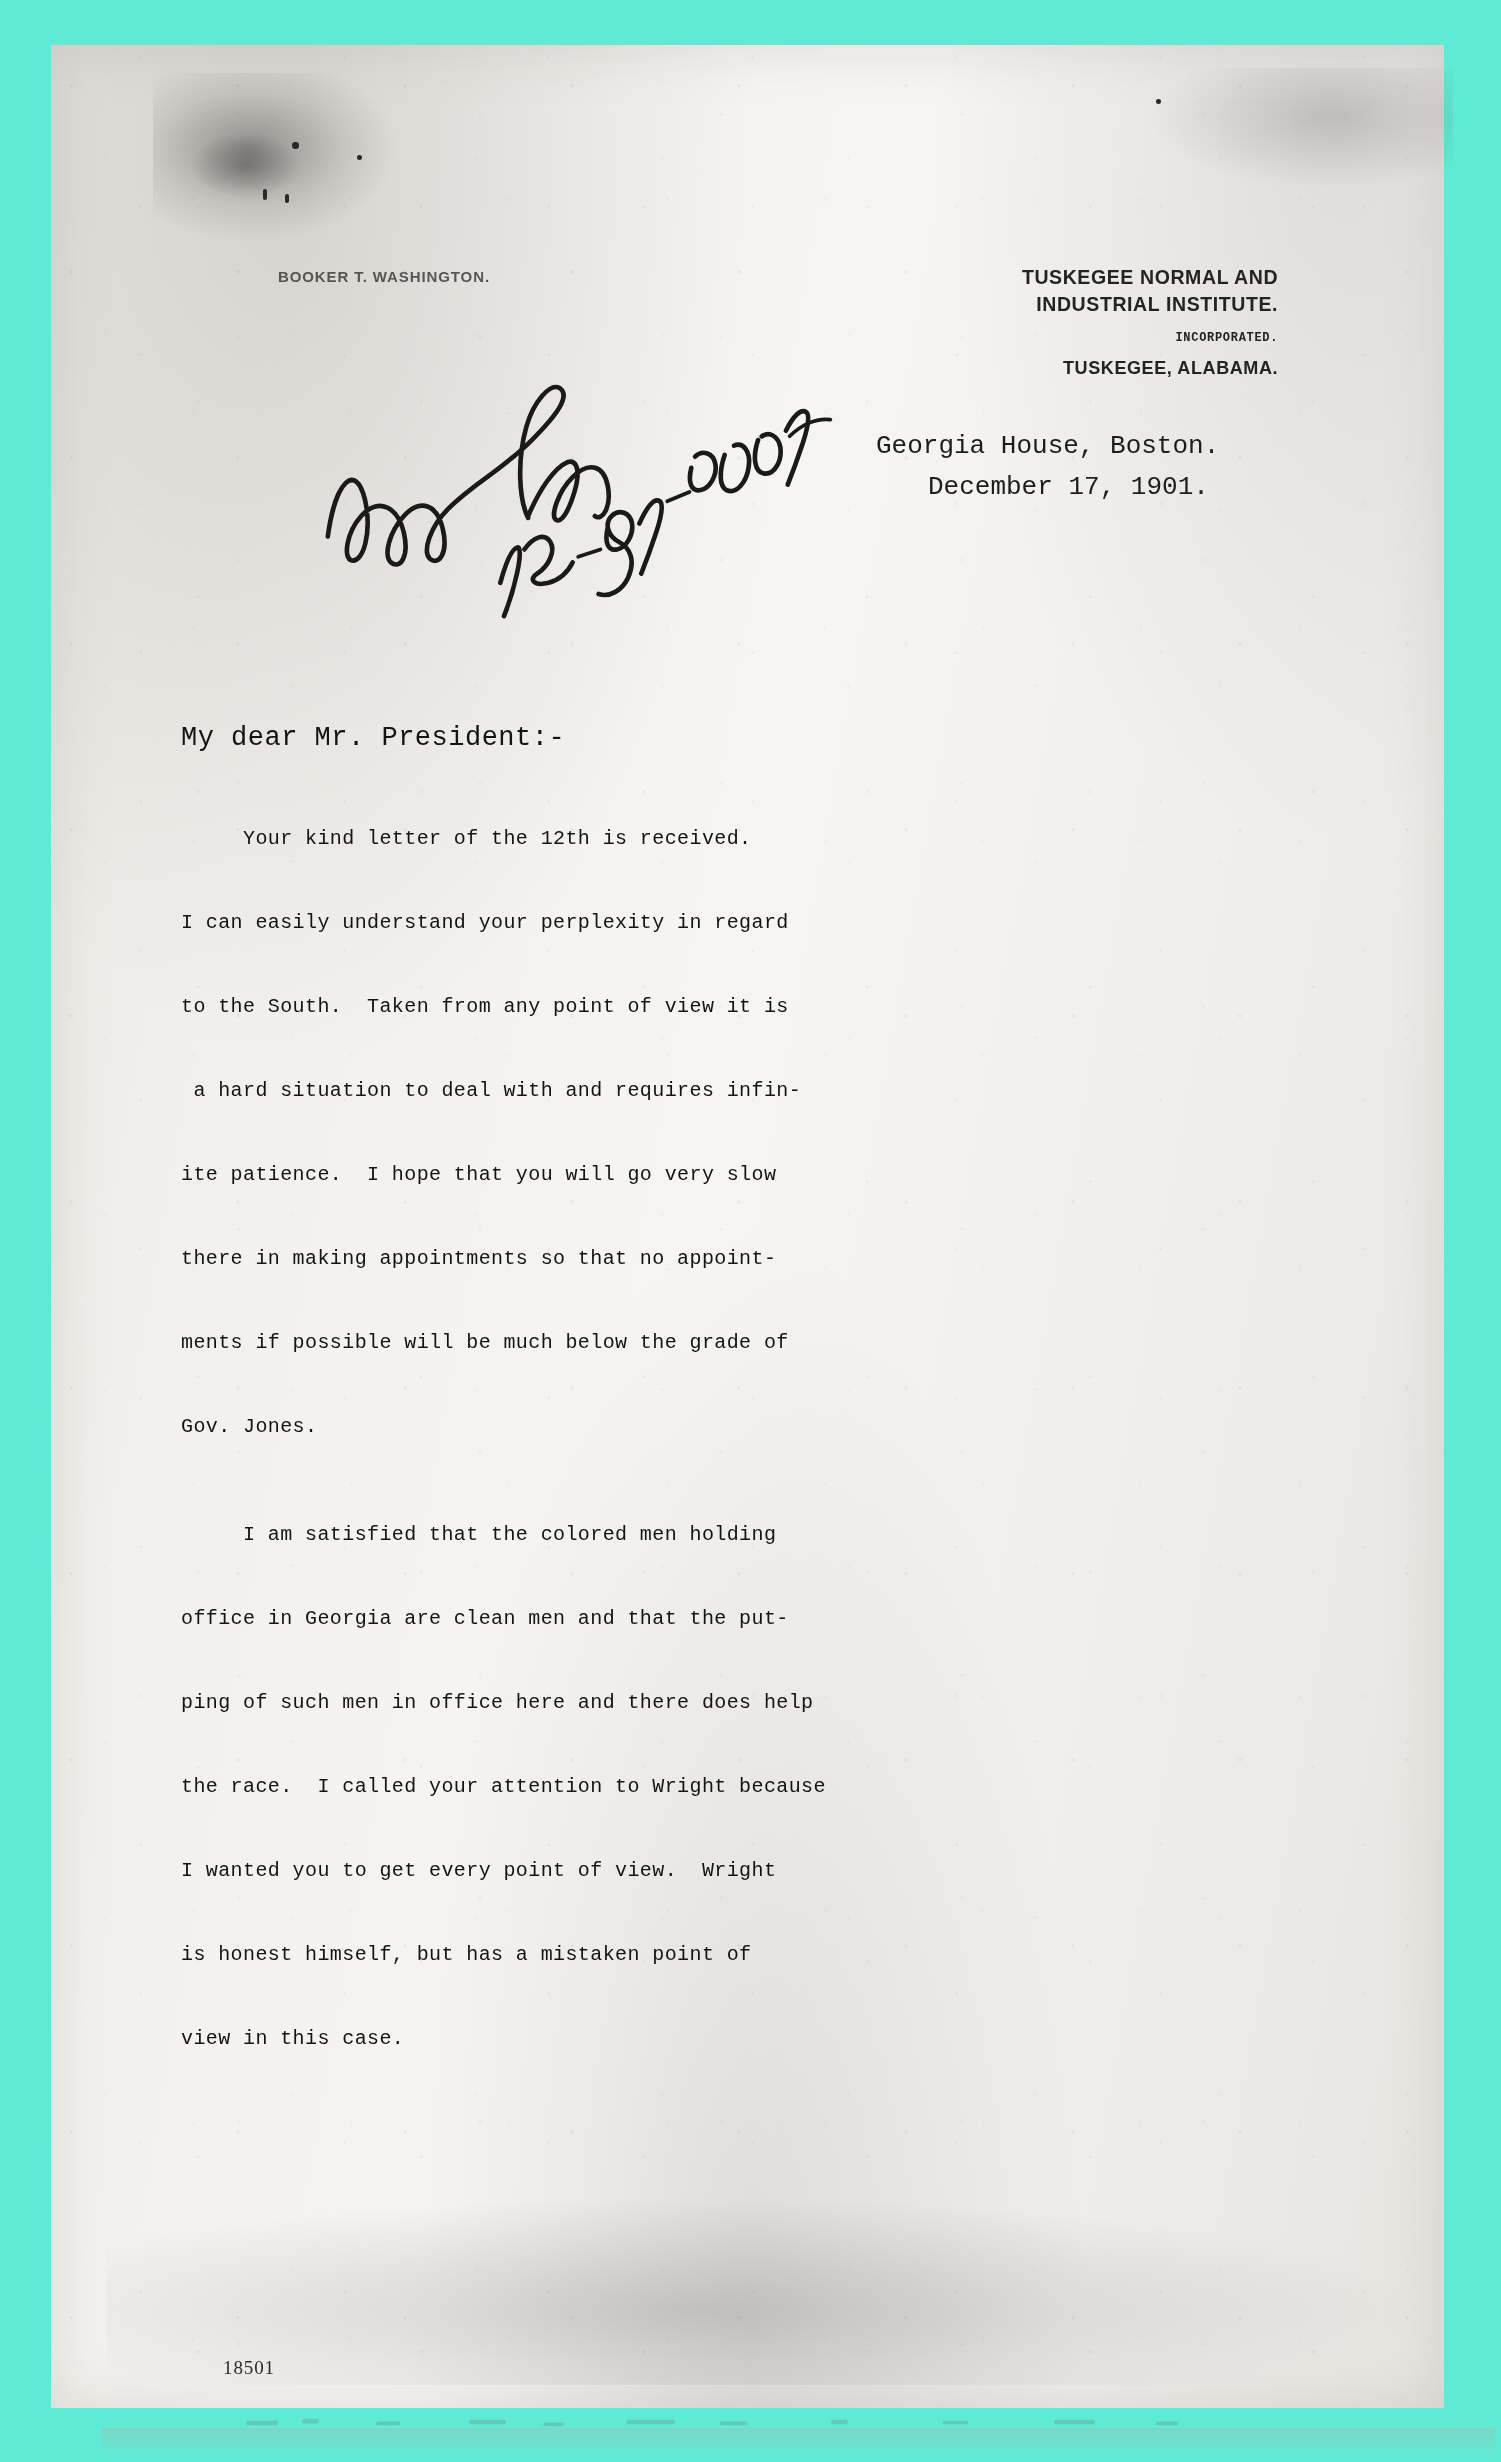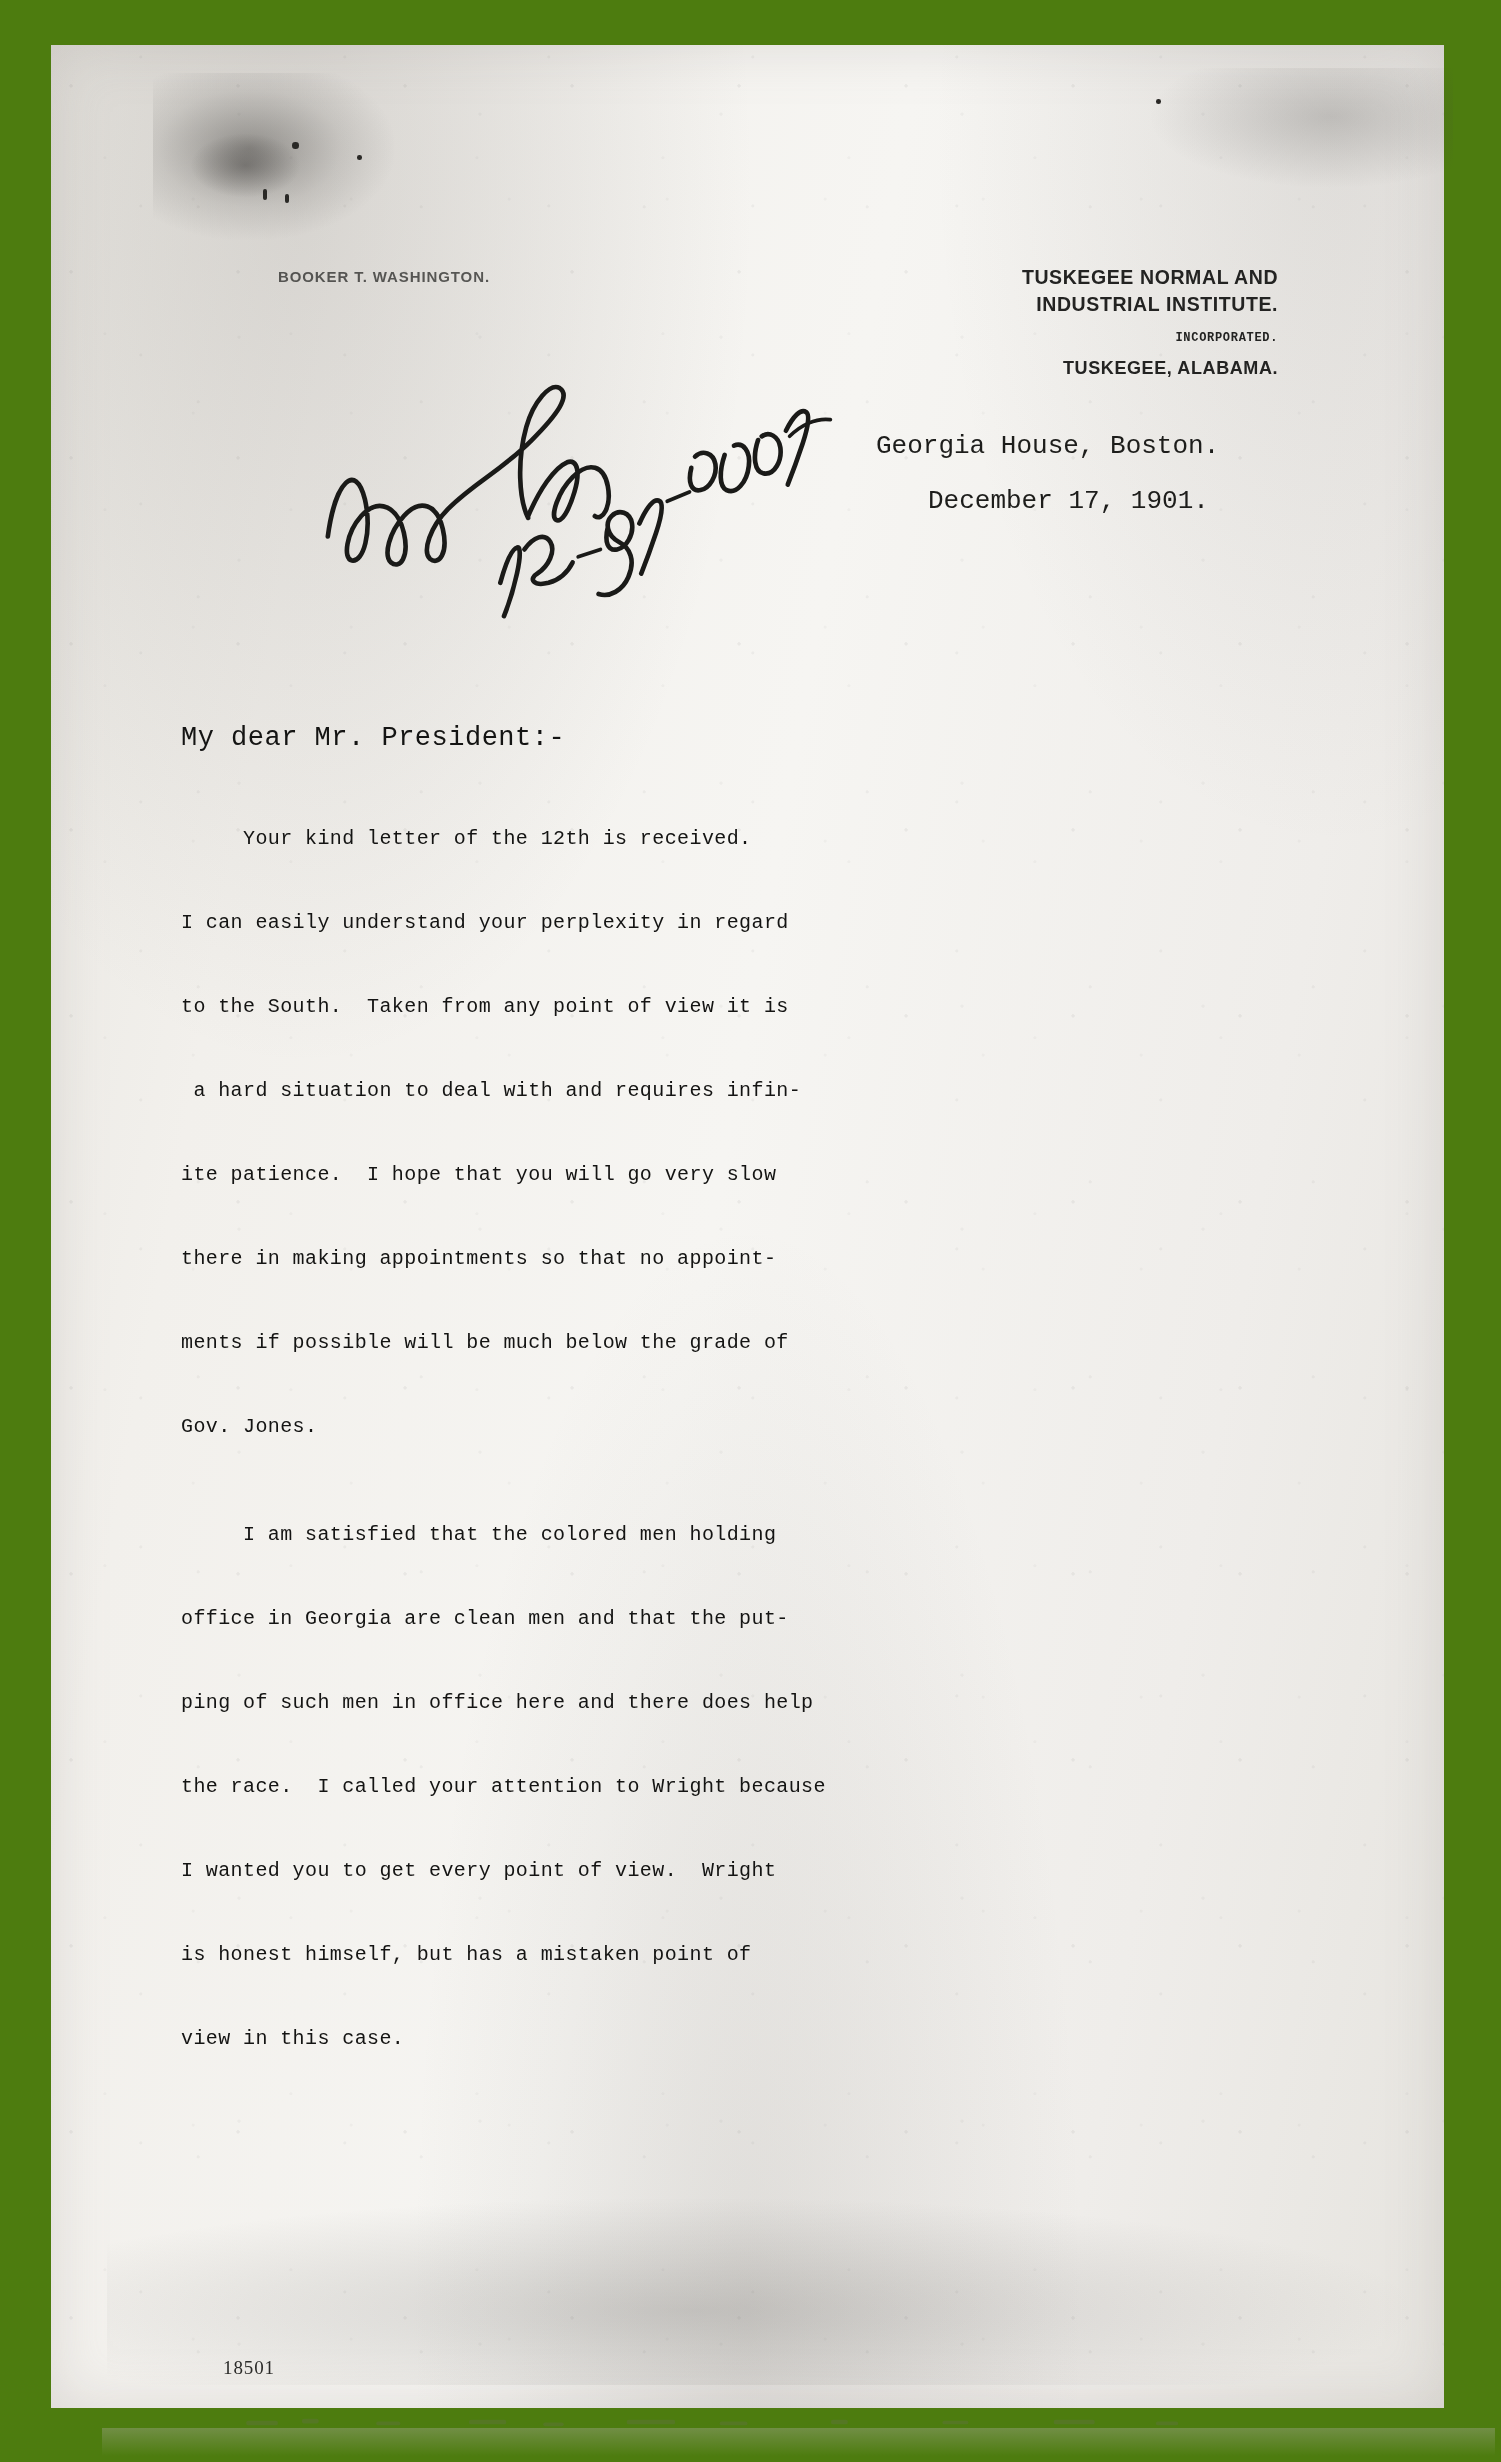--- a/index.html
+++ b/index.html
@@ -12,21 +12,21 @@
     height: 2462px;
     font-family: "Liberation Mono", monospace;
     overflow: hidden;
   }
 
   
   #page {
     position: relative;
     width: 1501px;
     height: 2462px;
-    background: #4d7c0f;
+    background: #5eead4;
   }
 
   #scan {
     position: absolute;
     left: 51px;
     top: 45px;
     width: 1393px;
     height: 2363px;
     background:
       radial-gradient(ellipse at 18% 6%, rgba(120,115,110,0.22) 0%, rgba(255,255,255,0) 28%),
@@ -132,21 +132,21 @@
   #dateline {
     position: absolute;
     left: 825px;
     top: 381px;
     font-family: "Liberation Mono", monospace;
     font-size: 26px;
     line-height: 41px;
     color: #1d1d1b;
     white-space: nowrap;
   }
-  #dateline .d2 { margin-left: 52px; margin-top: 14px; }
+  #dateline .d2 { margin-left: 52px; }
 
   
   #annotation {
     position: absolute;
     left: 267px;
     top: 306px;
     width: 576px;
     height: 306px;
     pointer-events: none;
   }

